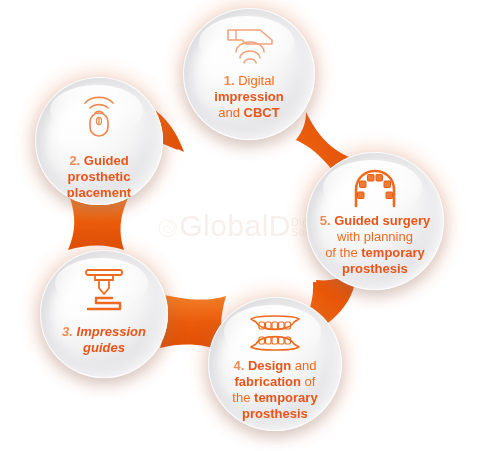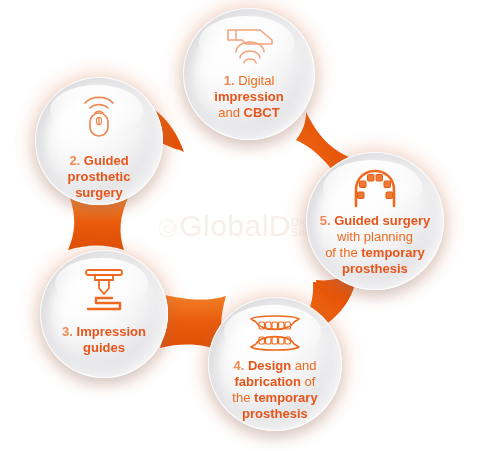--- a/index.html
+++ b/index.html
@@ -76,21 +76,21 @@
   #node-1{left:183px;top:8px;width:132px;height:132px;}
   #node-1 .node-icon{margin-top:18px;}
   #node-1 .node-label{margin-top:7px;}
 
   #node-2{left:35px;top:77px;width:128px;height:128px;}
   #node-2 .node-icon{margin-top:14px;}
   #node-2 .node-label{margin-top:16px;}
 
   #node-3{left:40px;top:250px;width:128px;height:128px;}
   #node-3 .node-icon{margin-top:17px;}
-  #node-3 .node-label{margin-top:9px;}
+  #node-3 .node-label{margin-top:9px;font-style:italic;}
 
   #node-4{left:208px;top:297px;width:134px;height:134px;}
   #node-4 .node-icon{margin-top:16px;}
   #node-4 .node-label{margin-top:5px;}
 
   #node-5{left:306px;top:152px;width:138px;height:138px;}
   #node-5 .node-icon{margin-top:16px;}
   #node-5 .node-label{margin-top:5px;}
 </style>
 </head>
@@ -163,21 +163,21 @@
         <path d="M 13 17 A 11 8 0 0 1 31 17" fill="none" stroke="#f08a55" stroke-width="1.7" stroke-linecap="round"></path>
         <path d="M 18 22 A 5 4 0 0 1 26 22" fill="none" stroke="#f08a55" stroke-width="1.7" stroke-linecap="round"></path>
         <rect x="13" y="22" width="18" height="23" rx="9" fill="none" stroke="#f08a55" stroke-width="1.7"></rect>
         <line x1="22" y1="26" x2="22" y2="33" stroke="#f08a55" stroke-width="1.4"></line>
         <ellipse cx="22" cy="30" rx="2.6" ry="3.6" fill="none" stroke="#f08a55" stroke-width="1.2"></ellipse>
       </svg>
     </div>
     <div class="node-label">
       <span class="num">2.</span><b> Guided</b><br>
       <b>prosthetic</b><br>
-      <b>surgery</b>
+      <b>placement</b>
     </div>
   </div>
 
   <div class="node" id="node-3">
     <div class="node-icon">
       <svg width="52" height="48" viewBox="0 0 52 48">
         <rect x="8" y="3" width="36" height="5" rx="2" fill="none" stroke="#ef6a1e" stroke-width="1.8"></rect>
         <path d="M 17 8 L 17 13 L 35 13 L 35 8" fill="none" stroke="#ef6a1e" stroke-width="1.8"></path>
         <path d="M 21 13 L 21 21 L 26 27 L 31 21 L 31 13" fill="none" stroke="#ef6a1e" stroke-width="1.8" stroke-linejoin="round"></path>
         <path d="M 10 42 L 42 42 L 42 36 L 18 36 L 18 31 L 34 31" fill="none" stroke="#ef6a1e" stroke-width="2.4" stroke-linecap="round" stroke-linejoin="round"></path>

